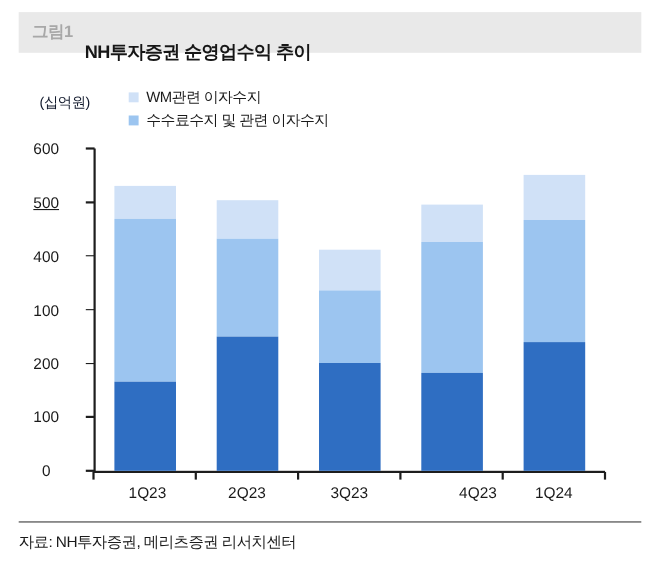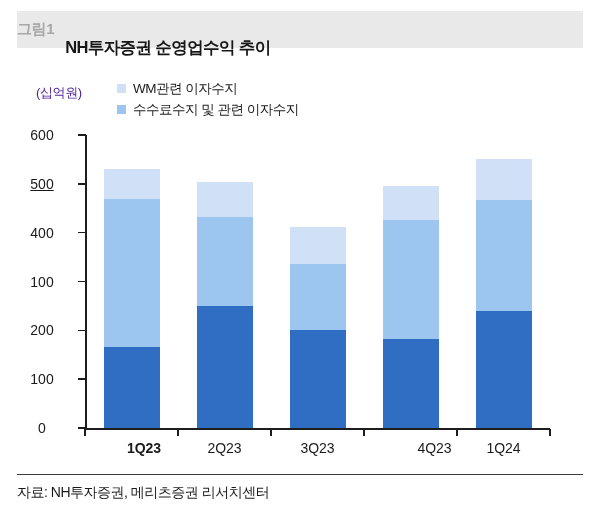--- a/index.html
+++ b/index.html
@@ -12,40 +12,40 @@
     position:relative;
   }
   
   .header-band{
     position:absolute;
     left:17px;top:11px;
     width:566px;height:37px;
     background:#e9e9e9;
     display:flex;align-items:center;
     box-sizing:border-box;
-    padding-left:0;
+    padding-left:12px;
   }
   .fig-no{
     font-size:15px;font-weight:bold;color:#a8a8a8;
     letter-spacing:-0.4px;
     margin-right:11px;
   }
   .fig-title{
     font-size:16.5px;font-weight:bold;color:#161616;
     letter-spacing:-0.6px;
     margin-top:36px;
   }
   
   .chart-wrap{
     position:absolute;
     left:0;top:48px;width:600px;height:418px;
   }
   .unit-label{
     position:absolute;left:36px;top:36px;
-    font-size:13px;color:#4c1d95;letter-spacing:-0.4px;
+    font-size:13px;color:#0f172a;letter-spacing:-0.4px;
     white-space:nowrap;
   }
   
   .legend{
     position:absolute;left:117px;top:30px;
   }
   .legend-row{
     display:flex;align-items:center;
     height:21px;
   }
@@ -178,21 +178,21 @@
           <div class="bar-seg" style="height: 88.8767px; background: rgb(47, 110, 194);"></div>
         </div>
         <div class="bar-group" style="left: 475.5px; width: 56px;">
           <div class="bar-seg" style="height: 41.02px; background: rgb(208, 225, 247);"></div>
           <div class="bar-seg" style="height: 110.852px; background: rgb(156, 197, 240);"></div>
           <div class="bar-seg" style="height: 117.2px; background: rgb(47, 110, 194);"></div>
         </div>
       </div>
     <div id="xticks">
         <div class="x-tick" style="left: 177.2px;"></div>
-        <div class="x-label" style="left: 144px; font-weight: bold;">1Q23</div>
+        <div class="x-label" style="left: 134px;">1Q23</div>
         <div class="x-tick" style="left: 270.2px;"></div>
         <div class="x-label" style="left: 224.5px;">2Q23</div>
         <div class="x-tick" style="left: 363.2px;"></div>
         <div class="x-label" style="left: 317.5px;">3Q23</div>
         <div class="x-tick" style="left: 456.2px;"></div>
         <div class="x-label" style="left: 410.5px; margin-left: 24px;">4Q23</div>
         <div class="x-tick" style="left: 549.2px;"></div>
         <div class="x-label" style="left: 503.5px;">1Q24</div>
         <div class="x-tick" style="left: 84.2px;"></div>
       </div>

